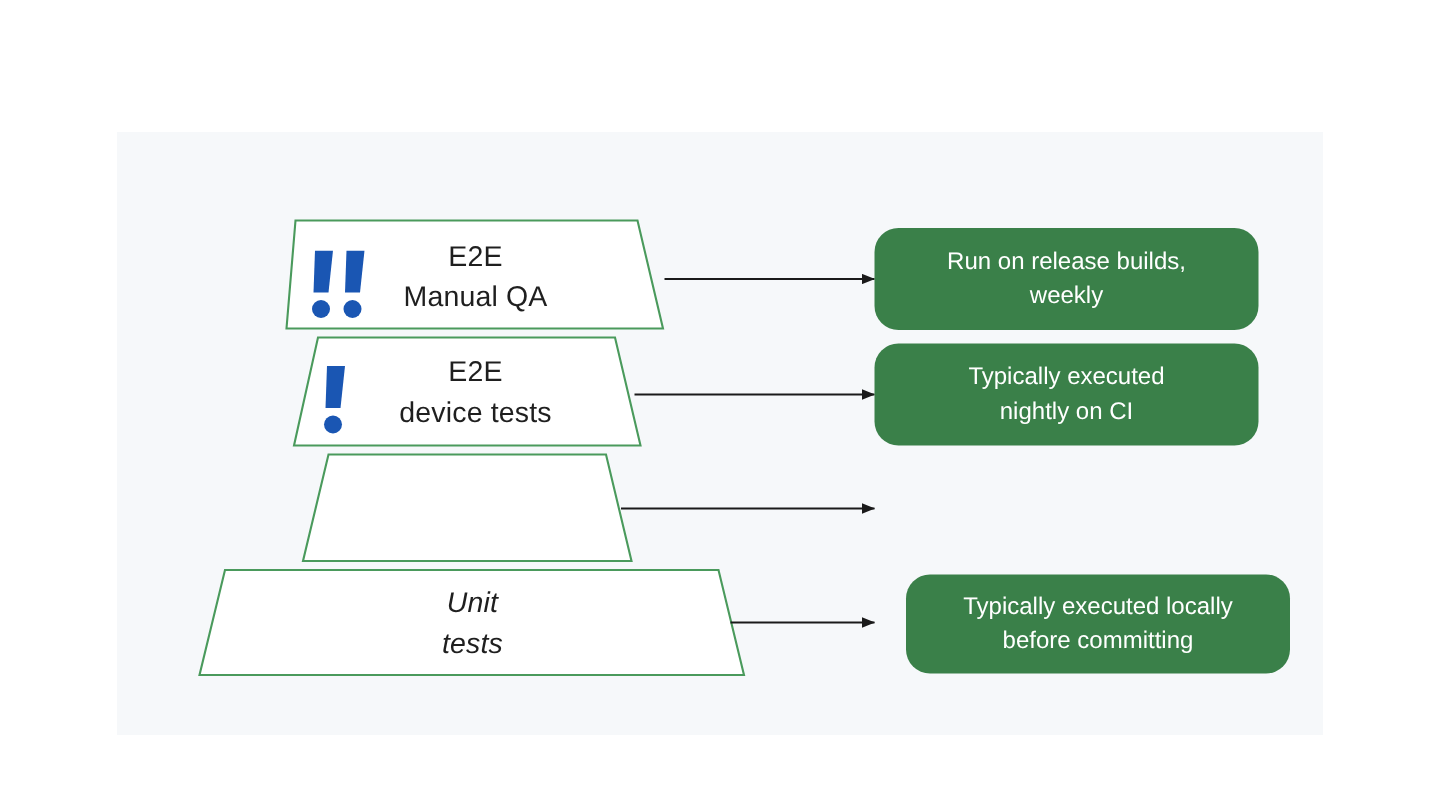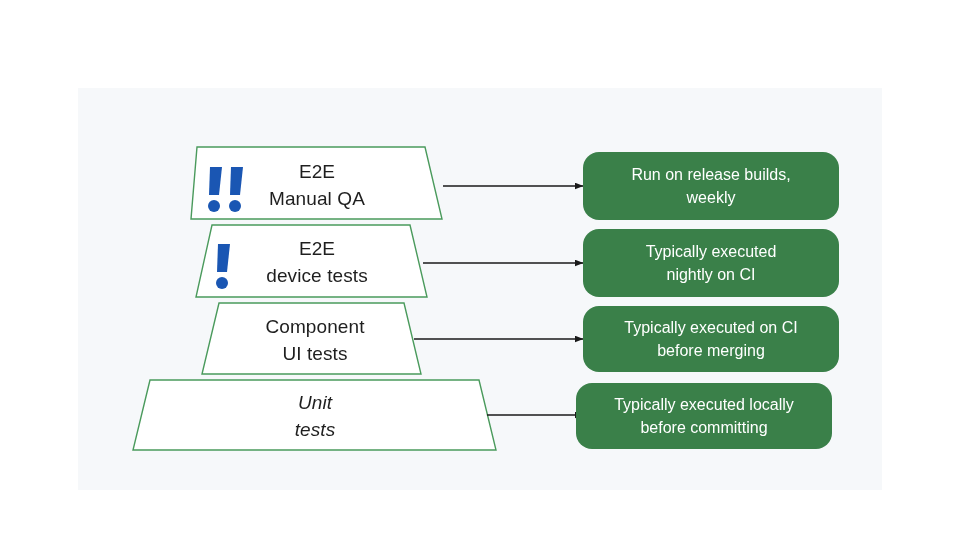--- a/index.html
+++ b/index.html
@@ -80,21 +80,21 @@
     color: #ffffff;
     font-family: "Liberation Sans", sans-serif;
     font-size: 16px;
     line-height: 23px;
     text-align: center;
     white-space: pre-line;
   }
   #callout-0 { left: 583px; top: 132px; height: 68px; }
   #callout-1 { left: 583px; top: 209px; height: 68px; }
   #callout-2 { left: 583px; top: 286px; height: 66px; }
-  #callout-3 { left: 576px; top: 363px; height: 66px; }
+  #callout-3 { left: 604px; top: 363px; height: 66px; }
 </style>
 </head>
 <body>
 
 <div id="canvas">
 
   <div id="panel"></div>
 
   <svg id="pyramid-layer" viewBox="0 0 960 540" xmlns="http://www.w3.org/2000/svg">
     <defs>
@@ -126,35 +126,29 @@
 
   <svg class="warn-icon" id="warn-icon-single" width="22" height="46" viewBox="0 0 22 46" xmlns="http://www.w3.org/2000/svg">
     <polygon points="5,0 17,0 14,28 4,28" fill="#1a56b3"></polygon>
     <circle cx="9" cy="39" r="6" fill="#1a56b3"></circle>
   </svg>
 
   <div class="tier-label" id="tier-label-0">E2E
 Manual QA</div>
   <div class="tier-label" id="tier-label-1">E2E
 device tests</div>
-  <div class="tier-label" id="tier-label-2">Component
-UI tests</div>
   <div class="tier-label" id="tier-label-3">Unit
 tests</div>
 
   <div class="callout" id="callout-1">
     <span class="callout-text">Typically executed
 nightly on CI</span>
   </div>
   <div class="callout" id="callout-0">
     <span class="callout-text">Run on release builds,
 weekly</span>
   </div>
-  <div class="callout" id="callout-2">
-    <span class="callout-text">Typically executed on CI
-before merging</span>
-  </div>
   <div class="callout" id="callout-3">
     <span class="callout-text">Typically executed locally
 before committing</span>
   </div>
 
 </div>
 
 </body></html>

